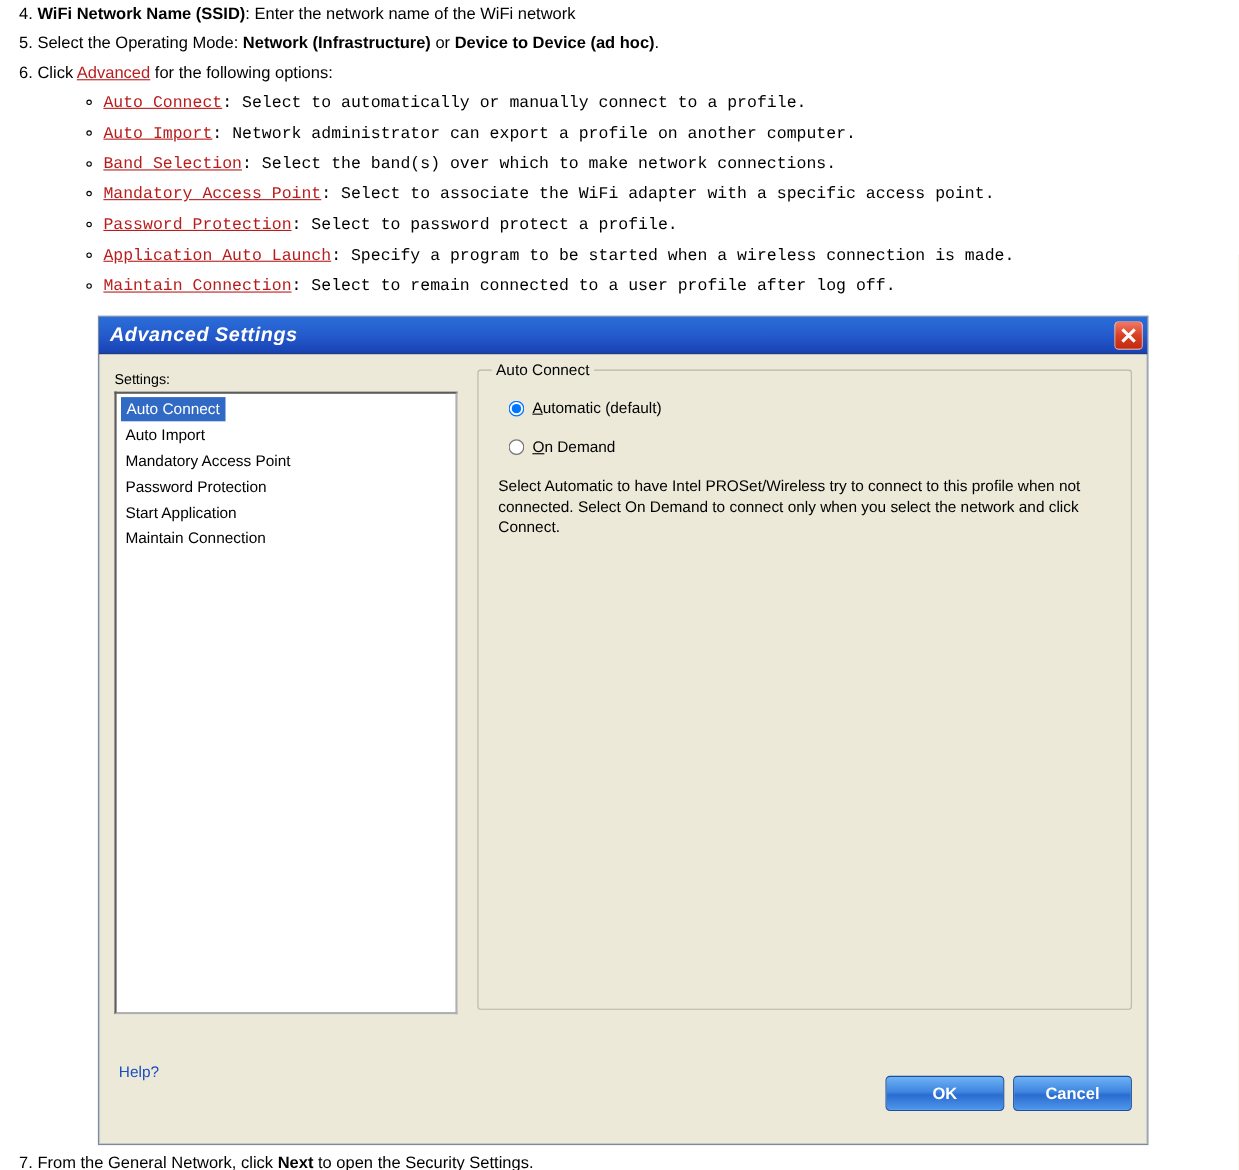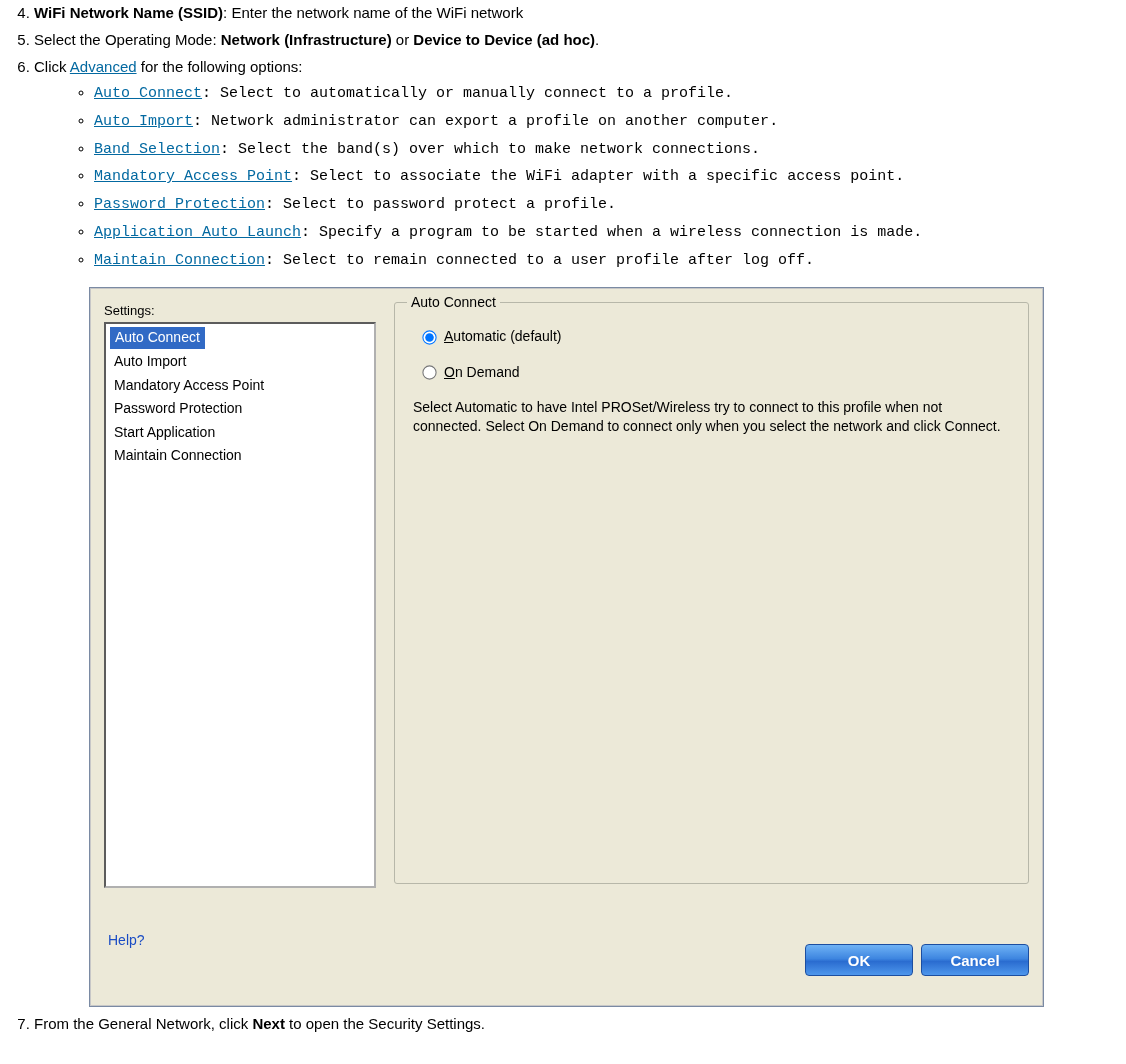--- a/index.html
+++ b/index.html
@@ -8,21 +8,21 @@
       font-size: 15px;
       background: #ffffff;
       color: #000;
       padding: 2px 8px 10px 8px;
     }
     ol.main-list { list-style-position: outside; padding-left: 26px; }
     ol.main-list > li { margin-bottom: 6px; line-height: 1.4; }
     ol.main-list > li::marker { font-size: 15px; }
     ul.sublist { list-style-type: circle; padding-left: 60px; margin-top: 6px; font-family: Liberation Mono, monospace; }
     ul.sublist > li { margin-bottom: 6px; line-height: 1.45; }
-    a.doc-link { color: #0369a1; text-decoration: underline; }
+    a.doc-link { color: #b91c1c; text-decoration: underline; }
     b { font-weight: 700; }
 
     
     .dialog-wrap { margin: 16px 0 4px 55px; }
     .dialog {
       width: 955px;
       background: #ece9d8;
       border: 1px solid #7a8aa3;
       box-shadow: 0 0 0 1px #c7c7c7 inset;
       font-family: Tahoma, sans-serif;
@@ -46,21 +46,21 @@
       background: linear-gradient(to bottom,#f07866,#d94024 50%,#c12a0e);
       border: 1px solid #fff8; display:flex; align-items:center; justify-content:center;
       color:#fff; font-weight:700;
     }
     .titlebar .close svg { width:14px; height:14px; }
 
     .dialog-body {
       padding: 14px 14px 10px 14px;
       display: flex; gap: 18px;
     }
-    .settings-col { width: 272px; }
+    .settings-col { width: 312px; }
     .label-small { font-size: 13px; margin-bottom: 2px; display:block; }
     .listbox {
       width: 100%;
       height: 566px;
       background: #fff;
       border: 2px inset #b0b0b0;
       padding: 2px 2px;
       overflow: hidden;
     }
     .listbox .item {
@@ -122,20 +122,28 @@
       <li><a href="#" class="doc-link">Band Selection</a><span>: Select the band(s) over which to make network connections.</span></li>
       <li><a href="#" class="doc-link">Mandatory Access Point</a><span>: Select to associate the WiFi adapter with a specific access point.</span></li>
       <li><a href="#" class="doc-link">Password Protection</a><span>: Select to password protect a profile.</span></li>
       <li><a href="#" class="doc-link">Application Auto Launch</a><span>: Specify a program to be started when a wireless connection is made.</span></li>
       <li><a href="#" class="doc-link">Maintain Connection</a><span>: Select to remain connected to a user profile after log off.</span></li>
     </ul>
 
     
     <div class="dialog-wrap">
       <div class="dialog">
+        <div class="titlebar">
+          <span class="title">Advanced Settings</span>
+          <div class="close">
+            <svg viewBox="0 0 10 10">
+                <path d="M1 1 L9 9 M9 1 L1 9" stroke="#fff" stroke-width="2" fill="none"></path>
+              </svg>
+          </div>
+        </div>
         <div class="dialog-body">
           <div class="settings-col">
             <span class="label-small">Settings:</span>
             <div class="listbox">
               <span class="item selected">Auto Connect</span><br>
               <div class="item">Auto Import</div>
               <div class="item">Mandatory Access Point</div>
               <div class="item">Password Protection</div>
               <div class="item">Start Application</div>
               <div class="item">Maintain Connection</div>

